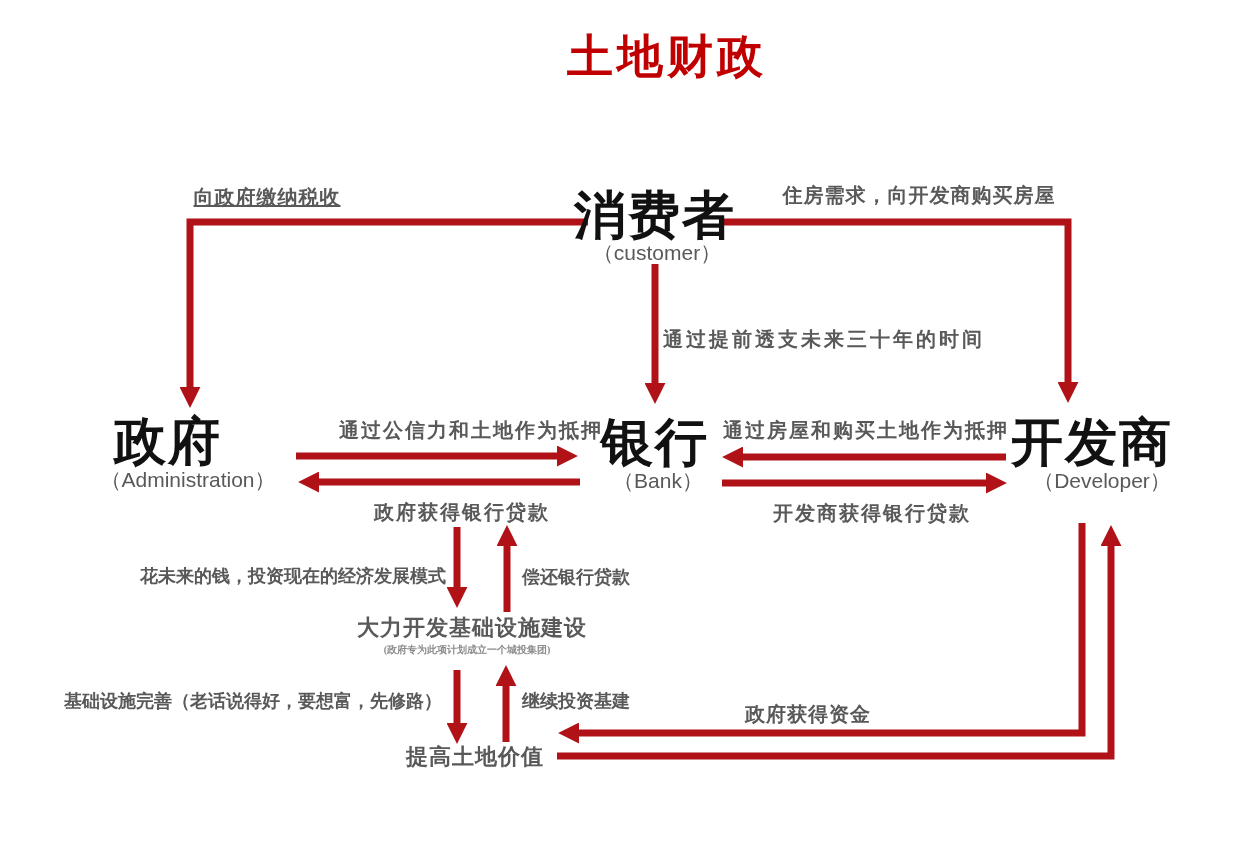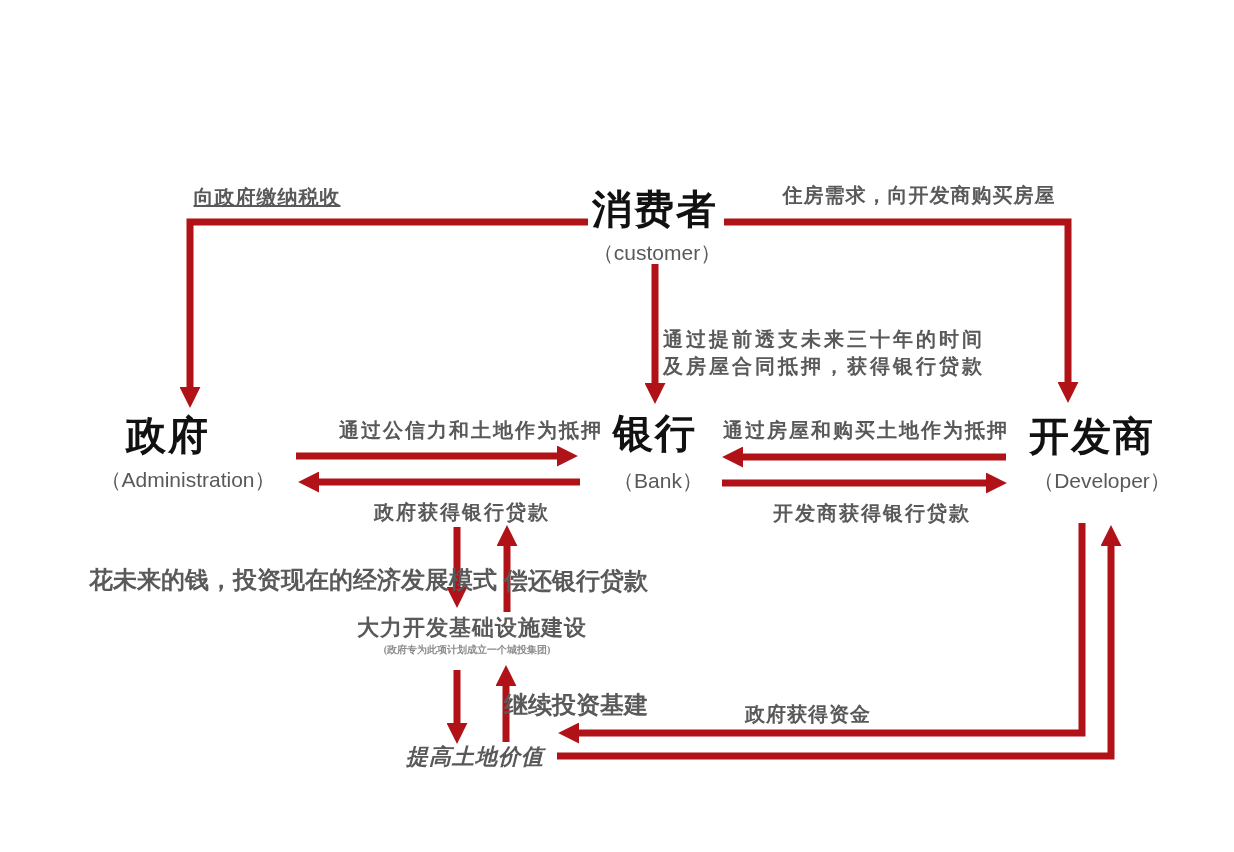--- a/index.html
+++ b/index.html
@@ -20,21 +20,21 @@
   .arrow-layer{position:absolute;left:0;top:0;width:1234px;height:852px;}
   .arrow-layer path{stroke:var(--color-arrow);stroke-width:7;fill:none;}
   #ah path{fill:var(--color-arrow);stroke:none;}
   .page-title{
     position:absolute;left:667px;top:26px;transform:translateX(-50%);
     font-size:46px;font-weight:bold;color:var(--color-title);
     white-space:nowrap;letter-spacing:4px;
   }
   .node-name{
     position:absolute;transform:translateX(-50%);
-    font-size:40px;font-weight:bold;line-height:1;
+    font-size:52px;font-weight:bold;line-height:1;
     color:var(--color-node_name);white-space:nowrap;letter-spacing:2px;
   }
   .node-subtitle{
     position:absolute;transform:translateX(-50%);
     font-family:"Liberation Sans","DejaVu Sans",sans-serif;
     font-size:21px;line-height:1.2;color:var(--color-node_subtitle);white-space:nowrap;
   }
   .minor-node{
     position:absolute;transform:translateX(-50%);
     font-size:22px;font-weight:bold;line-height:1;
@@ -43,21 +43,21 @@
   .node-note{
     position:absolute;transform:translateX(-50%);
     font-size:10px;font-weight:bold;line-height:1;
     color:var(--color-note);white-space:nowrap;
   }
   .edge-label{
     position:absolute;transform:translateX(-50%);
     font-size:20px;font-weight:bold;line-height:1.2;
     color:var(--color-edge_label);white-space:nowrap;letter-spacing:1px;
   }
-  .edge-label.small{font-size:24px;letter-spacing:0;}
+  .edge-label.small{font-size:18px;letter-spacing:0;}
   .edge-label.wide{letter-spacing:2px;}
   .edge-label.left-align{transform:none;text-align:left;letter-spacing:3px;line-height:1.35;margin-top:28px;}
 </style>
 </head>
 <body>
 
 <div class="canvas">
 
   <svg class="arrow-layer" viewBox="0 0 1234 852" xmlns="http://www.w3.org/2000/svg">
     <defs>
@@ -73,51 +73,52 @@
     <path d="M 1006 457 H 741" marker-end="url(#ah)"></path>
     <path d="M 722 483 H 988" marker-end="url(#ah)"></path>
     <path d="M 457 527 V 589" marker-end="url(#ah)"></path>
     <path d="M 507 612 V 544" marker-end="url(#ah)"></path>
     <path d="M 457 670 V 725" marker-end="url(#ah)"></path>
     <path d="M 506 742 V 684" marker-end="url(#ah)"></path>
     <path d="M 1082 523 V 733 H 577" marker-end="url(#ah)"></path>
     <path d="M 557 756 H 1111 V 544" marker-end="url(#ah)"></path>
   </svg>
 
+  <div class="page-title">土地财政</div>
 
   <div class="node-name" style="left:655px;top:190px;">消费者</div>
   <div class="node-subtitle" style="left:657px;top:240px;">（customer）</div>
 
   <div class="node-name" style="left:168px;top:416px;">政府</div>
   <div class="node-subtitle" style="left:188px;top:467px;">（Administration）</div>
 
-  <div class="node-name" style="left:655px;top:417px;font-family:Liberation Mono, monospace;">银行</div>
+  <div class="node-name" style="left:655px;top:417px;">银行</div>
   <div class="node-subtitle" style="left:658px;top:468px;">（Bank）</div>
 
   <div class="node-name" style="left:1092px;top:417px;">开发商</div>
   <div class="node-subtitle" style="left:1102px;top:468px;">（Developer）</div>
 
   <div class="minor-node" style="left:472px;top:617px;">大力开发基础设施建设</div>
   <div class="node-note" style="left:467px;top:645px;">(政府专为此项计划成立一个城投集团)</div>
 
-  <div class="minor-node" style="left:475px;top:746px;font-style:italic;">提高土地价值</div>
+  <div class="minor-node" style="left:475px;top:746px;">提高土地价值</div>
 
   <div class="edge-label" style="left:267px;top:185px;text-decoration:underline;">向政府缴纳税收</div>
   <div class="edge-label" style="left:919px;top:183px;">住房需求，向开发商购买房屋</div>
 
   <div class="edge-label left-align" style="left:663px;top:298px;">
     <div>通过提前透支未来三十年的时间</div>
-    <div>及房屋合同抵押，获得银行贷款</div>
   </div>
 
   <div class="edge-label wide" style="left:440px;top:418px;margin-left:31px;">通过公信力和土地作为抵押</div>
   <div class="edge-label wide" style="left:462px;top:500px;">政府获得银行贷款</div>
   <div class="edge-label wide" style="left:872px;top:501px;">开发商获得银行贷款</div>
   <div class="edge-label wide" style="left:866px;top:418px;">通过房屋和购买土地作为抵押</div>
 
   <div class="edge-label small" style="left:293px;top:566px;">花未来的钱，投资现在的经济发展模式</div>
   <div class="edge-label small" style="left:576px;top:567px;">偿还银行贷款</div>
 
+  <div class="edge-label small" style="left:253px;top:691px;">基础设施完善（老话说得好，要想富，先修路）</div>
   <div class="edge-label small" style="left:576px;top:691px;">继续投资基建</div>
 
   <div class="edge-label" style="left:808px;top:702px;">政府获得资金</div>
 
 </div>
 
 </body></html>

